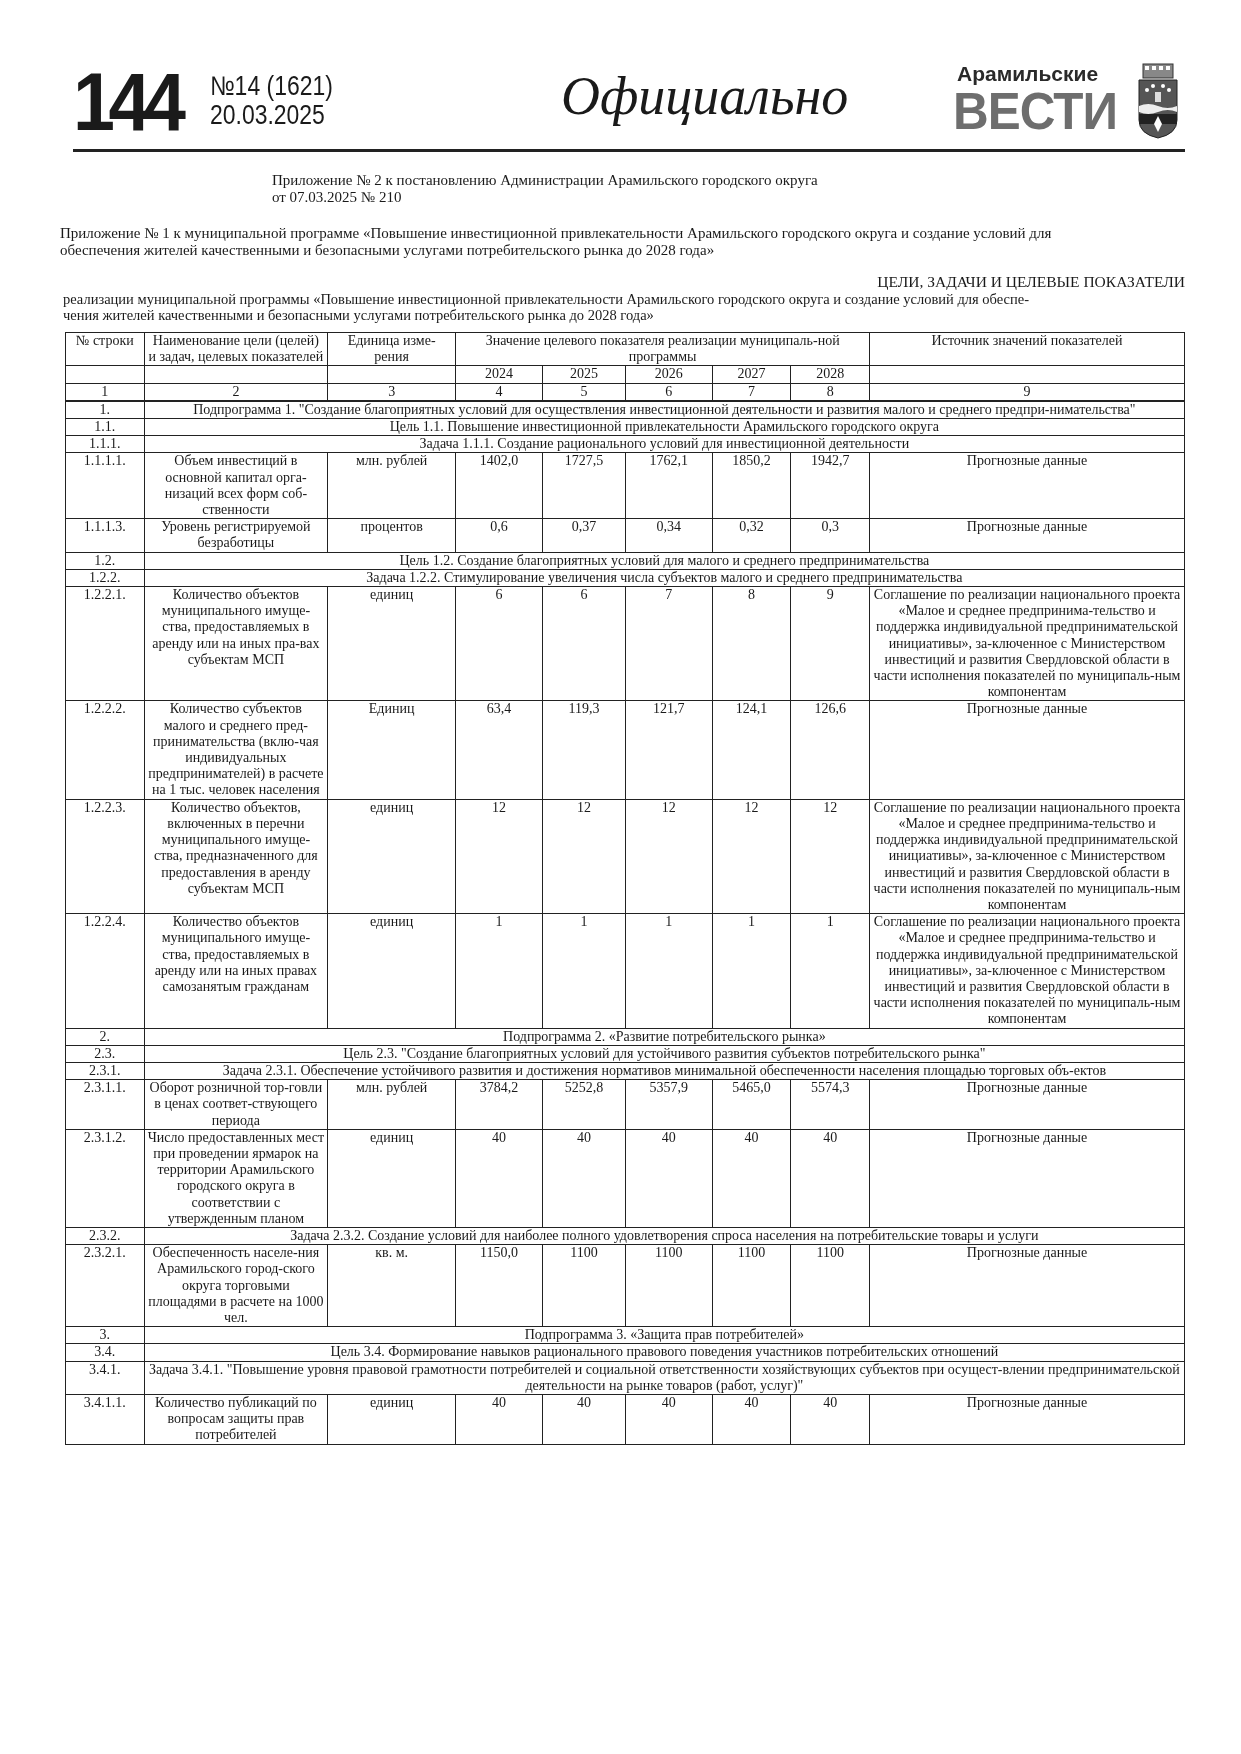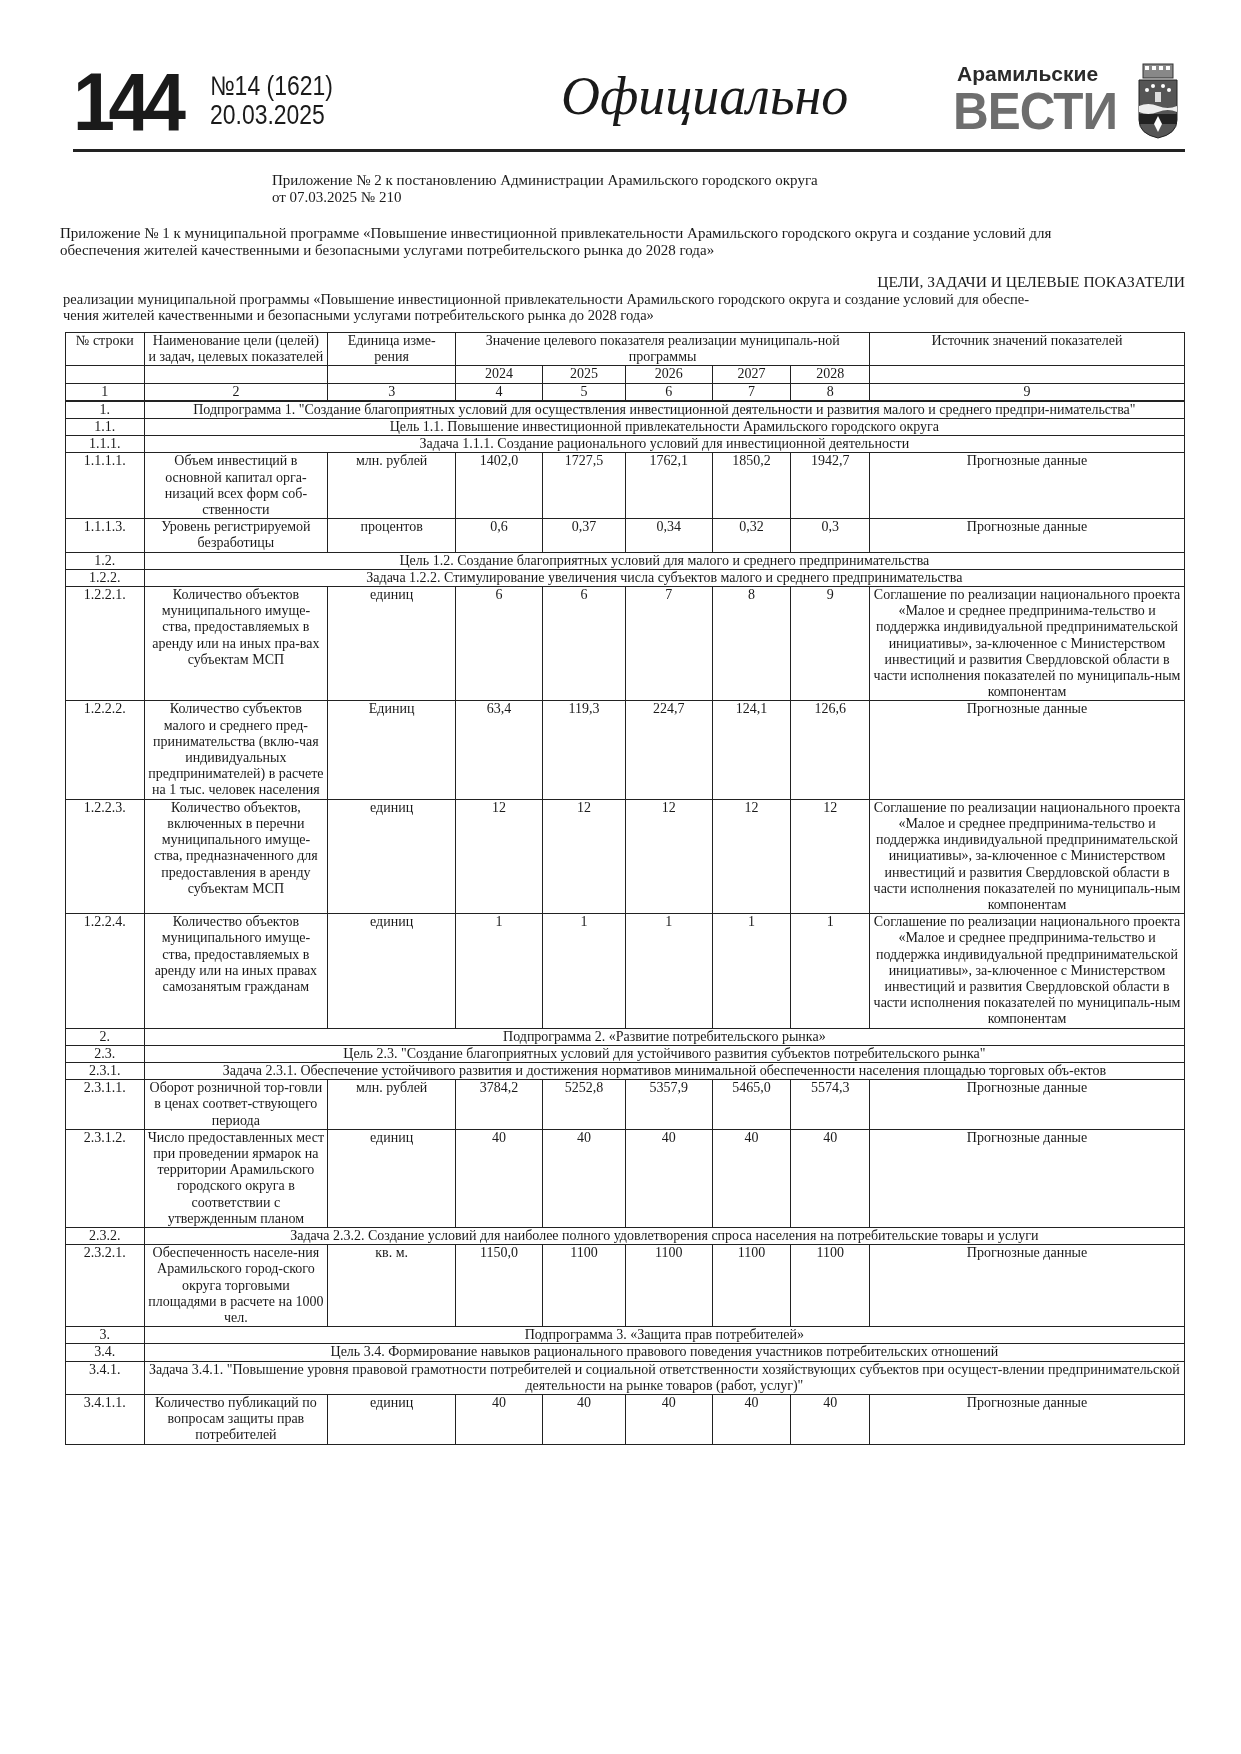--- a/index.html
+++ b/index.html
@@ -190,21 +190,21 @@
         <td>8</td>
         <td>9</td>
         <td>Соглашение по реализации национального проекта «Малое и среднее предпринима-тельство и поддержка индивидуальной предпринимательской инициативы», за-ключенное с Министерством инвестиций и развития Свердловской области в части исполнения показателей по муниципаль-ным компонентам</td>
       </tr>
       <tr>
         <td class="row-num">1.2.2.2.</td>
         <td class="name-cell">Количество субъектов малого и среднего пред-принимательства (вклю-чая индивидуальных предпринимателей) в расчете на 1 тыс. человек населения</td>
         <td>Единиц</td>
         <td>63,4</td>
         <td>119,3</td>
-        <td>224,7</td>
+        <td>121,7</td>
         <td>124,1</td>
         <td>126,6</td>
         <td>Прогнозные данные</td>
       </tr>
       <tr>
         <td class="row-num">1.2.2.3.</td>
         <td class="name-cell">Количество объектов, включенных в перечни муниципального имуще-ства, предназначенного для предоставления в аренду субъектам МСП</td>
         <td>единиц</td>
         <td>12</td>
         <td>12</td>

